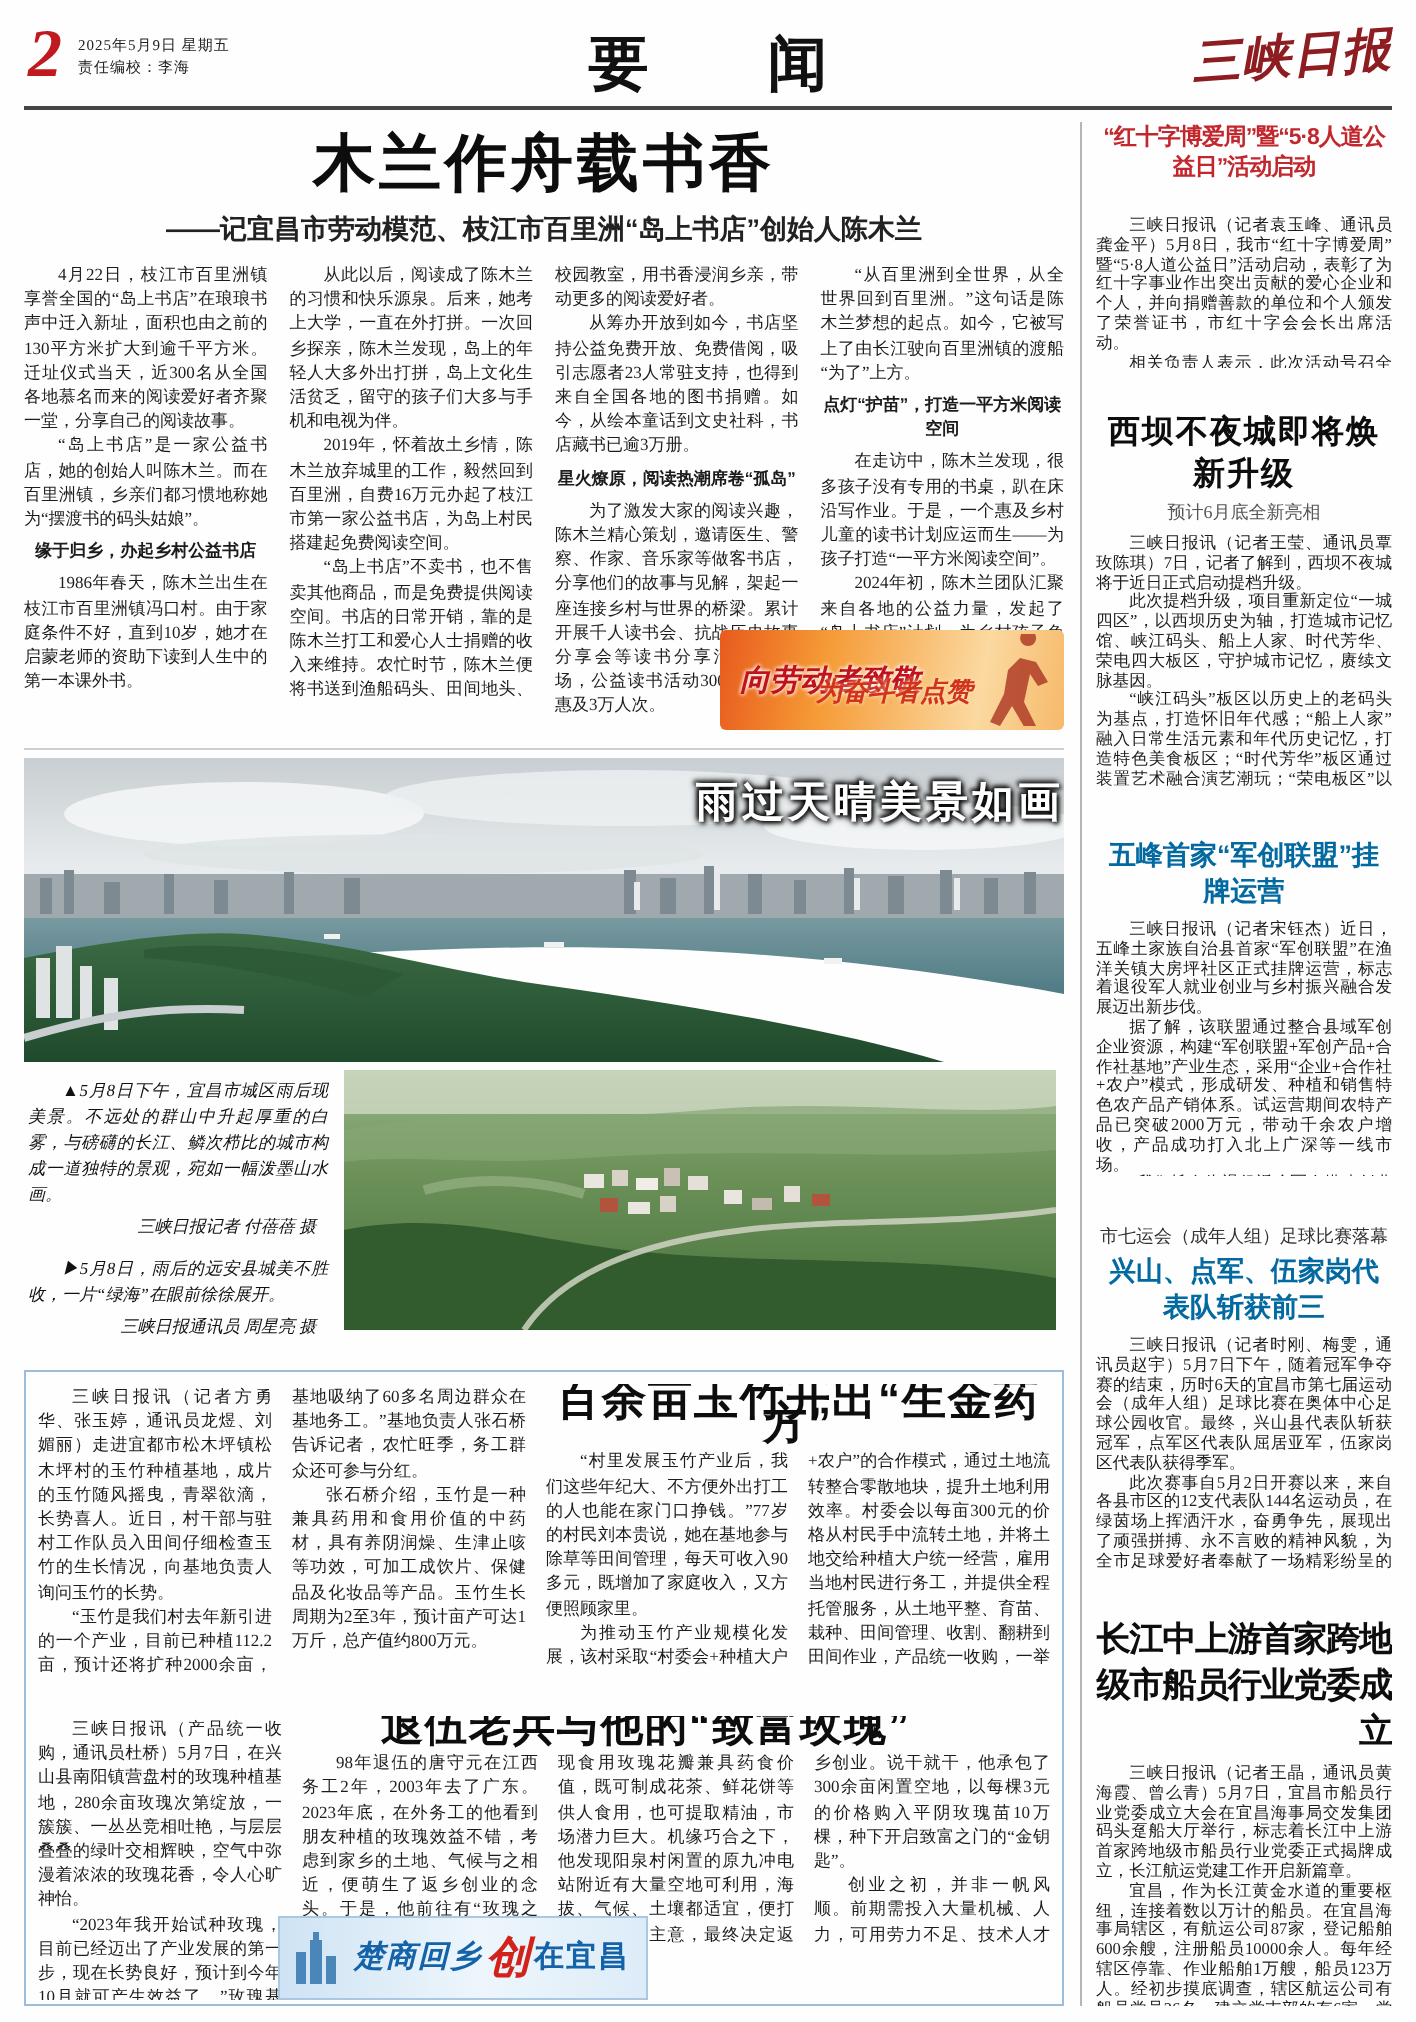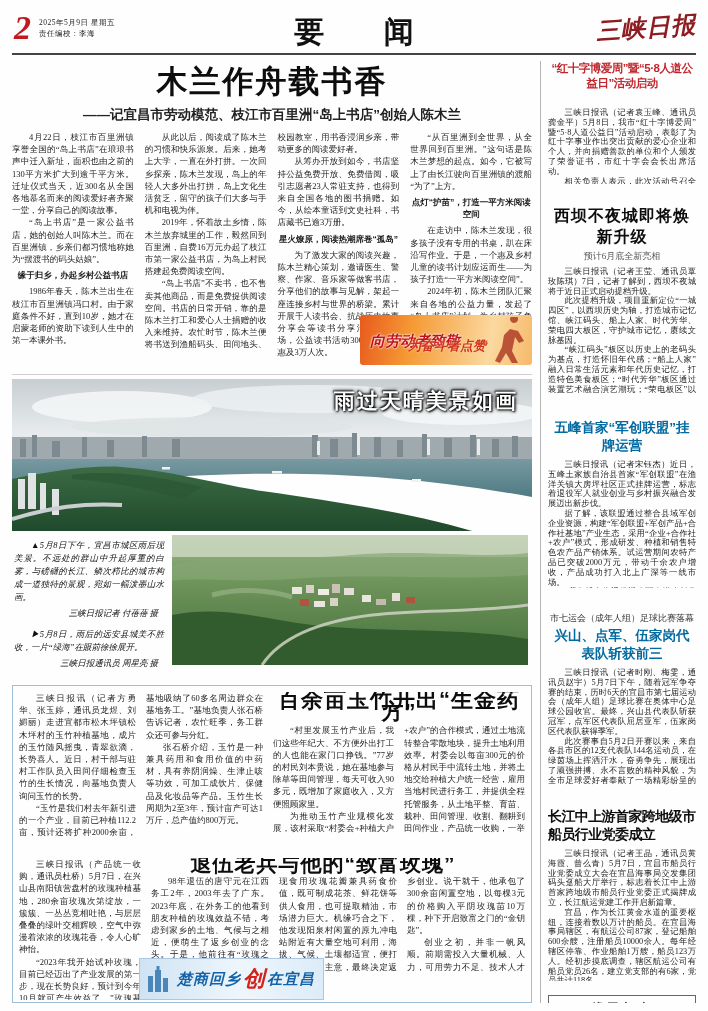--- a/index.html
+++ b/index.html
@@ -46,21 +46,21 @@
     font-weight:bold; font-style:italic; font-size:15px; color:#c1121c;
     text-shadow:0 0 2px #fff,0 0 2px #fff; }
   .labor-banner .l2 { position:absolute; left:48px; top:25px; font-family:Liberation Sans, sans-serif;
     font-weight:bold; font-style:italic; font-size:13px; color:#d2331c;
     text-shadow:0 0 2px #ffe9c0; }
   .labor-banner svg { position:absolute; right:2px; top:2px; }
 
   
   .photo-feature { margin-top:7px; border-top:1px solid #cfcfcf; padding-top:4px; }
   .photo-main { position:relative; width:520px; height:152px; overflow:hidden; }
-  .photo-title { position:absolute; top:8px; right:14px; font-family:"Liberation Sans",sans-serif;
+  .photo-title { position:absolute; top:8px; right:0; font-family:"Liberation Sans",sans-serif;
     font-weight:bold; font-size:21px; color:#fff; letter-spacing:2px;
     text-shadow:1px 1px 2px #000,-1px -1px 2px #000,0 0 4px #000; }
   .photo-row2 { display:flex; margin-top:4px; }
   .captions { width:160px; padding:4px 8px 0 2px; font-size:8.5px; line-height:13px;
     font-style:italic; color:#111; }
   .captions p.cap { text-indent:2em; text-align:justify; }
   .captions p.credit { text-align:right; margin:3px 6px 8px 0; }
   .photo-secondary { position:relative; width:356px; height:130px; overflow:hidden; }
 
   
@@ -80,37 +80,37 @@
     text-align:center; letter-spacing:1px; margin:0 30px 5px 0; color:#0d0d0d;}
   .storyB .bodyR { column-count:3; column-gap:10px; height:108px; overflow:hidden; }
   .chushang-banner { position:absolute; left:120px; bottom:0; width:185px; height:42px;
     background:linear-gradient(90deg,#cfe3f4 0%,#eef6fc 55%,#dcecf8 100%);
     border:1px solid #aac8e2; display:flex; align-items:center; padding:0 6px; z-index:2; }
   .chushang-banner .skyline { margin-right:5px; }
   .cs-t1 { font-family:"Liberation Sans",sans-serif; font-weight:bold; font-style:italic;
     font-size:15px; color:#1463a8; letter-spacing:1px; }
   .cs-t2 { font-family:"Liberation Serif",serif; font-weight:bold; font-style:italic;
     font-size:22px; color:#d2231a; margin:0 2px; }
-  .cs-t3 { font-family:"Liberation Sans",sans-serif; font-weight:bold; font-style:italic;
+  .cs-t3 { font-family:"Liberation Sans",sans-serif; font-weight:bold; 
     font-size:15px; color:#1463a8; letter-spacing:1px; }
 
   
   .brief { margin-bottom:14px; }
   .brief .body { font-size:8.3px; line-height:9.8px; text-align:justify; overflow:hidden; }
   .brief .body p { text-indent:2em; }
   .h-red { font-family:"Liberation Sans",sans-serif; font-weight:bold; font-size:11.5px;
     color:#c2272d; text-align:center; letter-spacing:-0.5px; margin-bottom:17px; }
   .h-black-lg { font-family:"Liberation Sans",sans-serif; font-weight:bold; font-size:16px;
     color:#0d0d0d; text-align:center; letter-spacing:1px; margin-bottom:2px; }
   .h-sub { font-size:9px; color:#555; text-align:center; margin-bottom:4px; }
   .h-black-md { font-family:"Liberation Sans",sans-serif; font-weight:bold; font-size:13.5px;
     color:#0369a1; text-align:center; margin-bottom:5px; }
   .kicker { font-size:9px; color:#333; text-align:center; margin-bottom:2px; }
-  .h-black-sm { font-family:"Liberation Sans",sans-serif; font-weight:bold; font-size:14px;
-    letter-spacing:-0.6px; color:#0d0d0d; text-align:left; margin-bottom:5px; }
+  .h-black-sm { font-family:"Liberation Sans",sans-serif; font-weight:bold; font-size:17px;
+    letter-spacing:-0.6px; color:#0d0d0d; text-align:right; margin-bottom:5px; }
   .b1 .body{max-height:76px;} .b2{margin-top:22px;} .b2 .body{max-height:126px;}
   .b3{margin-top:26px;} .b3 .body{max-height:128px;}
   .b4{margin-top:24px;} .b4 .body{max-height:118px;}
   .b5{margin-top:22px;} .b5 .body{max-height:132px;}
   .notice { border:1px solid #666; padding:4px 5px; margin-top:10px; overflow:hidden; }
   .notice h4 { font-family:"Liberation Serif",serif; font-weight:bold; font-size:12px;
     text-align:center; letter-spacing:3px; margin-bottom:3px; }
   .n1 { height:96px; }
 </style>
 </head>

